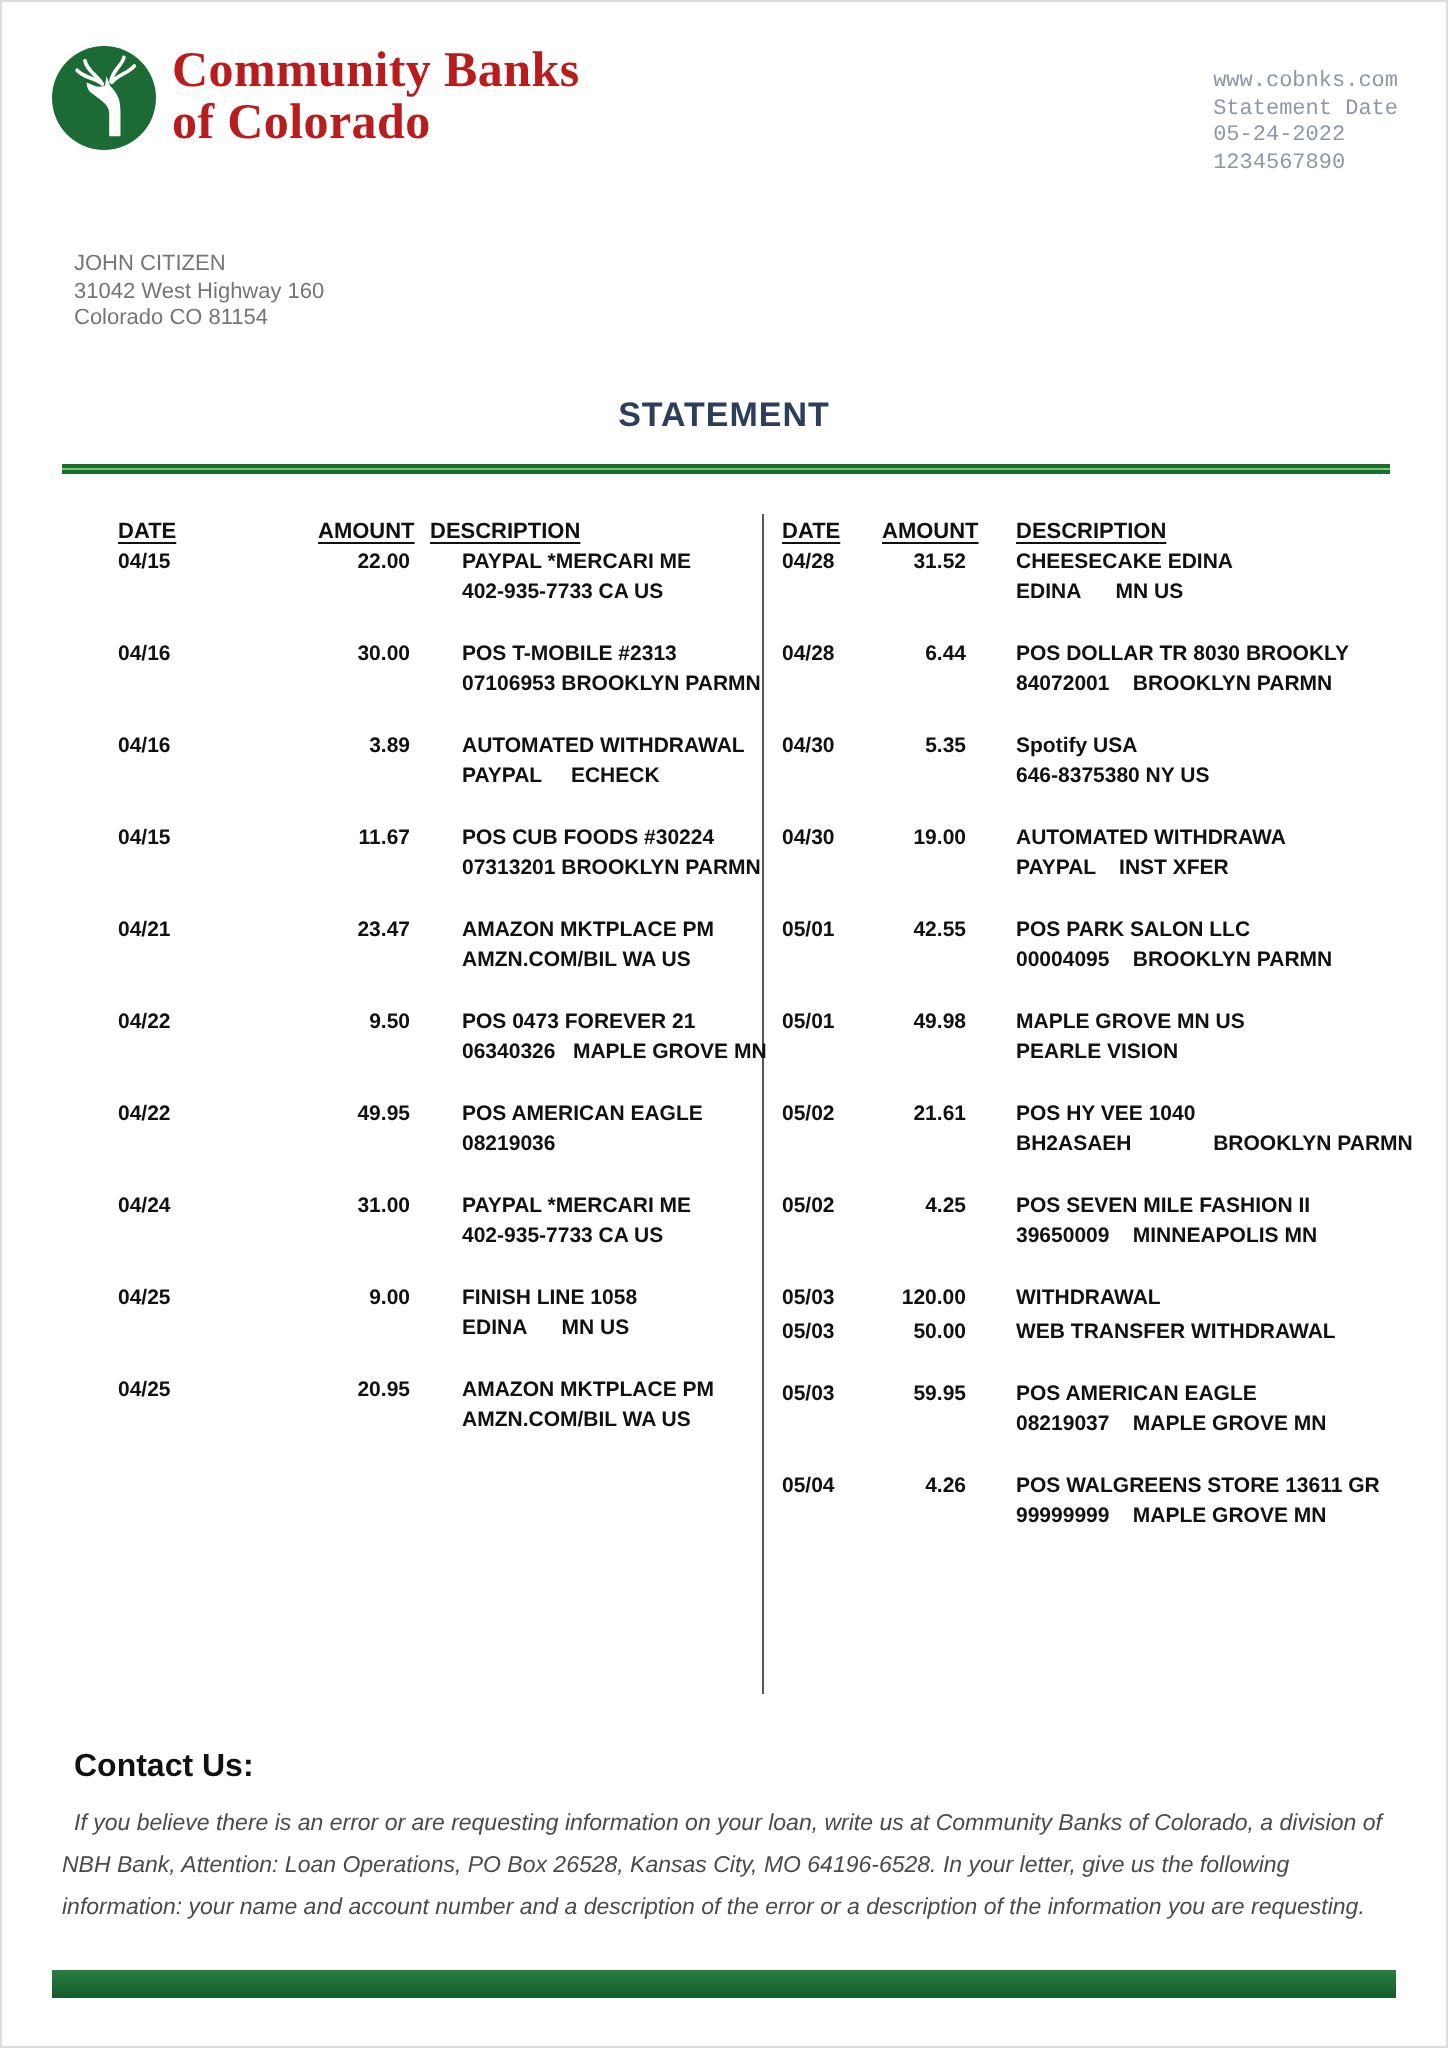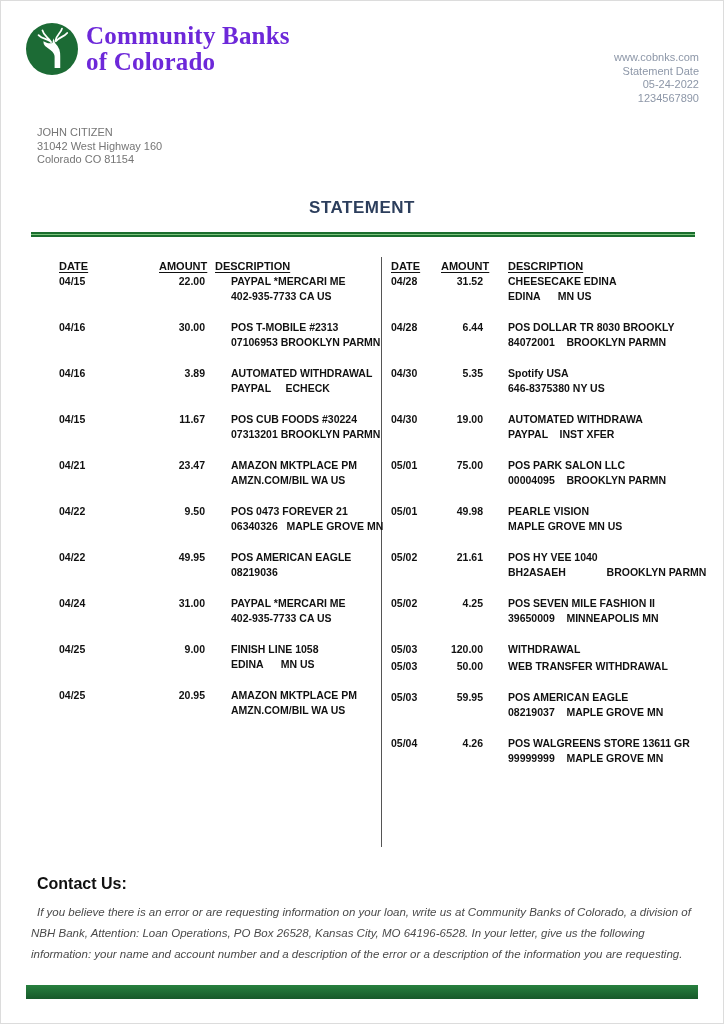--- a/index.html
+++ b/index.html
@@ -5,23 +5,23 @@
   html,body{margin:0;padding:0;background:#fff;}
   .page{
     position:relative;width:722px;height:1022px;background:#fff;
     border:1px solid #dcdcdc;overflow:hidden;
     font-family:"Liberation Sans",sans-serif;color:#111;
   }
   
   .logo-row{position:absolute;top:22px;left:25px;display:flex;align-items:center;}
   .logo-circle{width:52px;height:52px;flex:0 0 52px;}
   .bank-name{margin-left:8px;font-family:"Liberation Serif","DejaVu Serif",serif;
-    color:#6d28d9;font-size:25px;line-height:26px;font-weight:600;letter-spacing:.2px;}
-  .header-right{position:absolute;top:50px;right:24px;text-align:right;
-    color:#8d97a8;font-size:11px;line-height:13.5px;}
+    color:#b91c1c;font-size:25px;line-height:26px;font-weight:600;letter-spacing:.2px;}
+  .header-right{position:absolute;top:34px;right:24px;
+    color:#8d97a8;font-size:11px;line-height:13.5px;font-family:Liberation Mono, monospace;}
   
   .recipient{position:absolute;top:125px;left:36px;color:#757575;
     font-size:11px;line-height:13.5px;}
   
   .title{position:absolute;top:197px;left:0;width:100%;text-align:center;
     color:#2c3e5c;font-size:17px;font-weight:700;letter-spacing:.5px;}
   .green-rule{position:absolute;top:231px;left:30px;right:28px;height:5px;
     background:linear-gradient(to bottom,#1a6e2e 0 38%,#7cc57c 38% 62%,#1a6e2e 62% 100%);}
   
   .table{position:absolute;top:258px;left:0;width:100%;}
@@ -165,27 +165,27 @@
           <div class="c-amt">5.35</div>
           <div class="c-desc"><div>Spotify USA</div><div>646-8375380 NY US</div></div>
         </div>
         <div class="txn">
           <div class="c-date">04/30</div>
           <div class="c-amt">19.00</div>
           <div class="c-desc"><div>AUTOMATED WITHDRAWA</div><div>PAYPAL    INST XFER</div></div>
         </div>
         <div class="txn">
           <div class="c-date">05/01</div>
-          <div class="c-amt">75.00</div>
+          <div class="c-amt">42.55</div>
           <div class="c-desc"><div>POS PARK SALON LLC</div><div>00004095    BROOKLYN PARMN</div></div>
         </div>
         <div class="txn">
           <div class="c-date">05/01</div>
           <div class="c-amt">49.98</div>
-          <div class="c-desc"><div>PEARLE VISION</div><div>MAPLE GROVE MN US</div></div>
+          <div class="c-desc"><div>MAPLE GROVE MN US</div><div>PEARLE VISION</div></div>
         </div>
         <div class="txn">
           <div class="c-date">05/02</div>
           <div class="c-amt">21.61</div>
           <div class="c-desc"><div>POS HY VEE 1040</div><div>BH2ASAEH              BROOKLYN PARMN</div></div>
         </div>
         <div class="txn">
           <div class="c-date">05/02</div>
           <div class="c-amt">4.25</div>
           <div class="c-desc"><div>POS SEVEN MILE FASHION II</div><div>39650009    MINNEAPOLIS MN</div></div>

